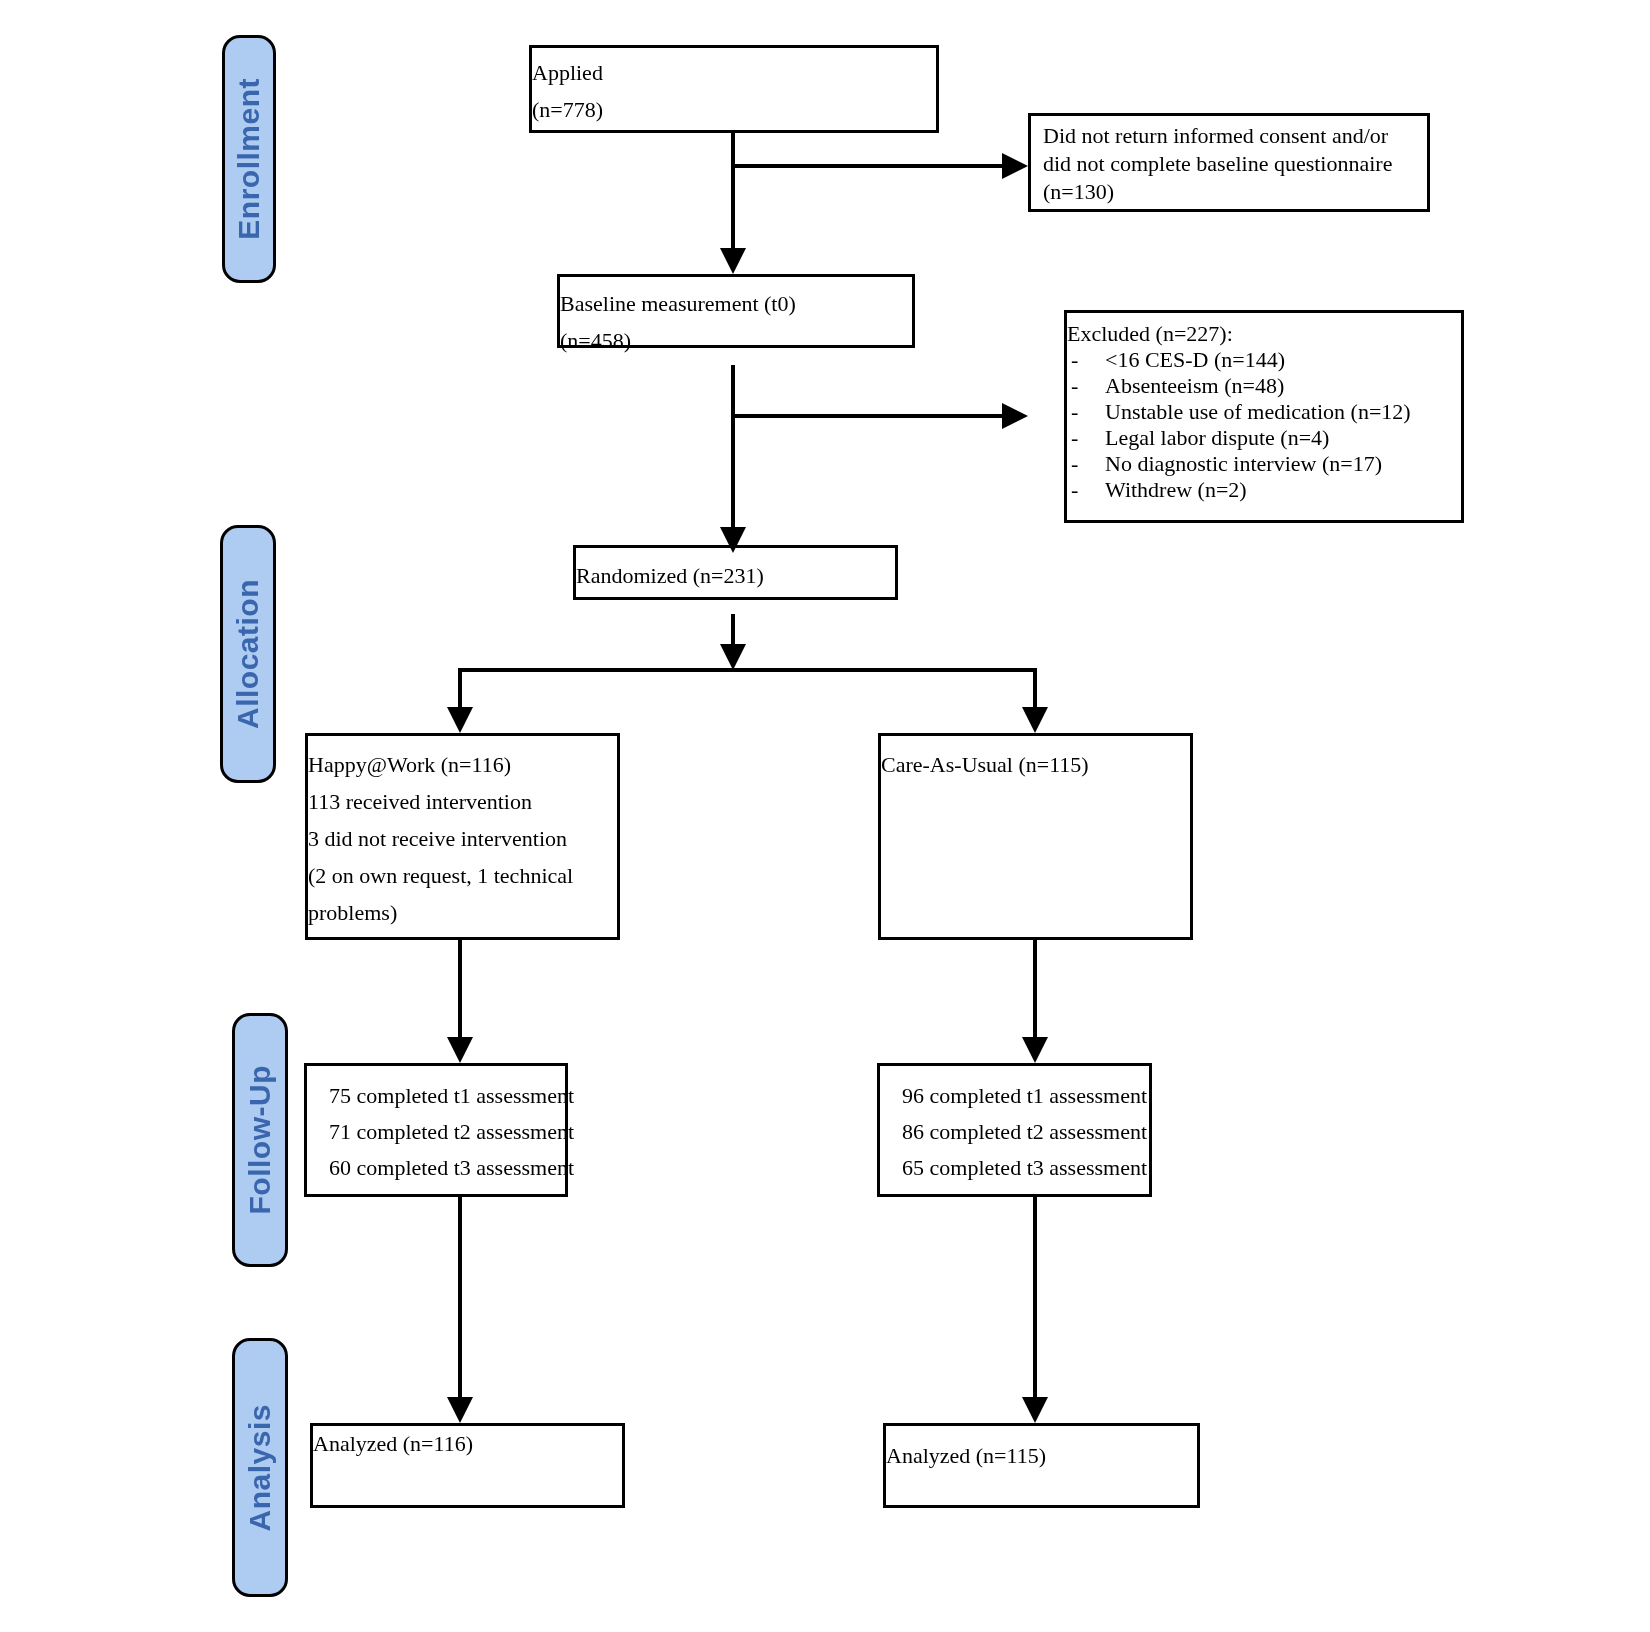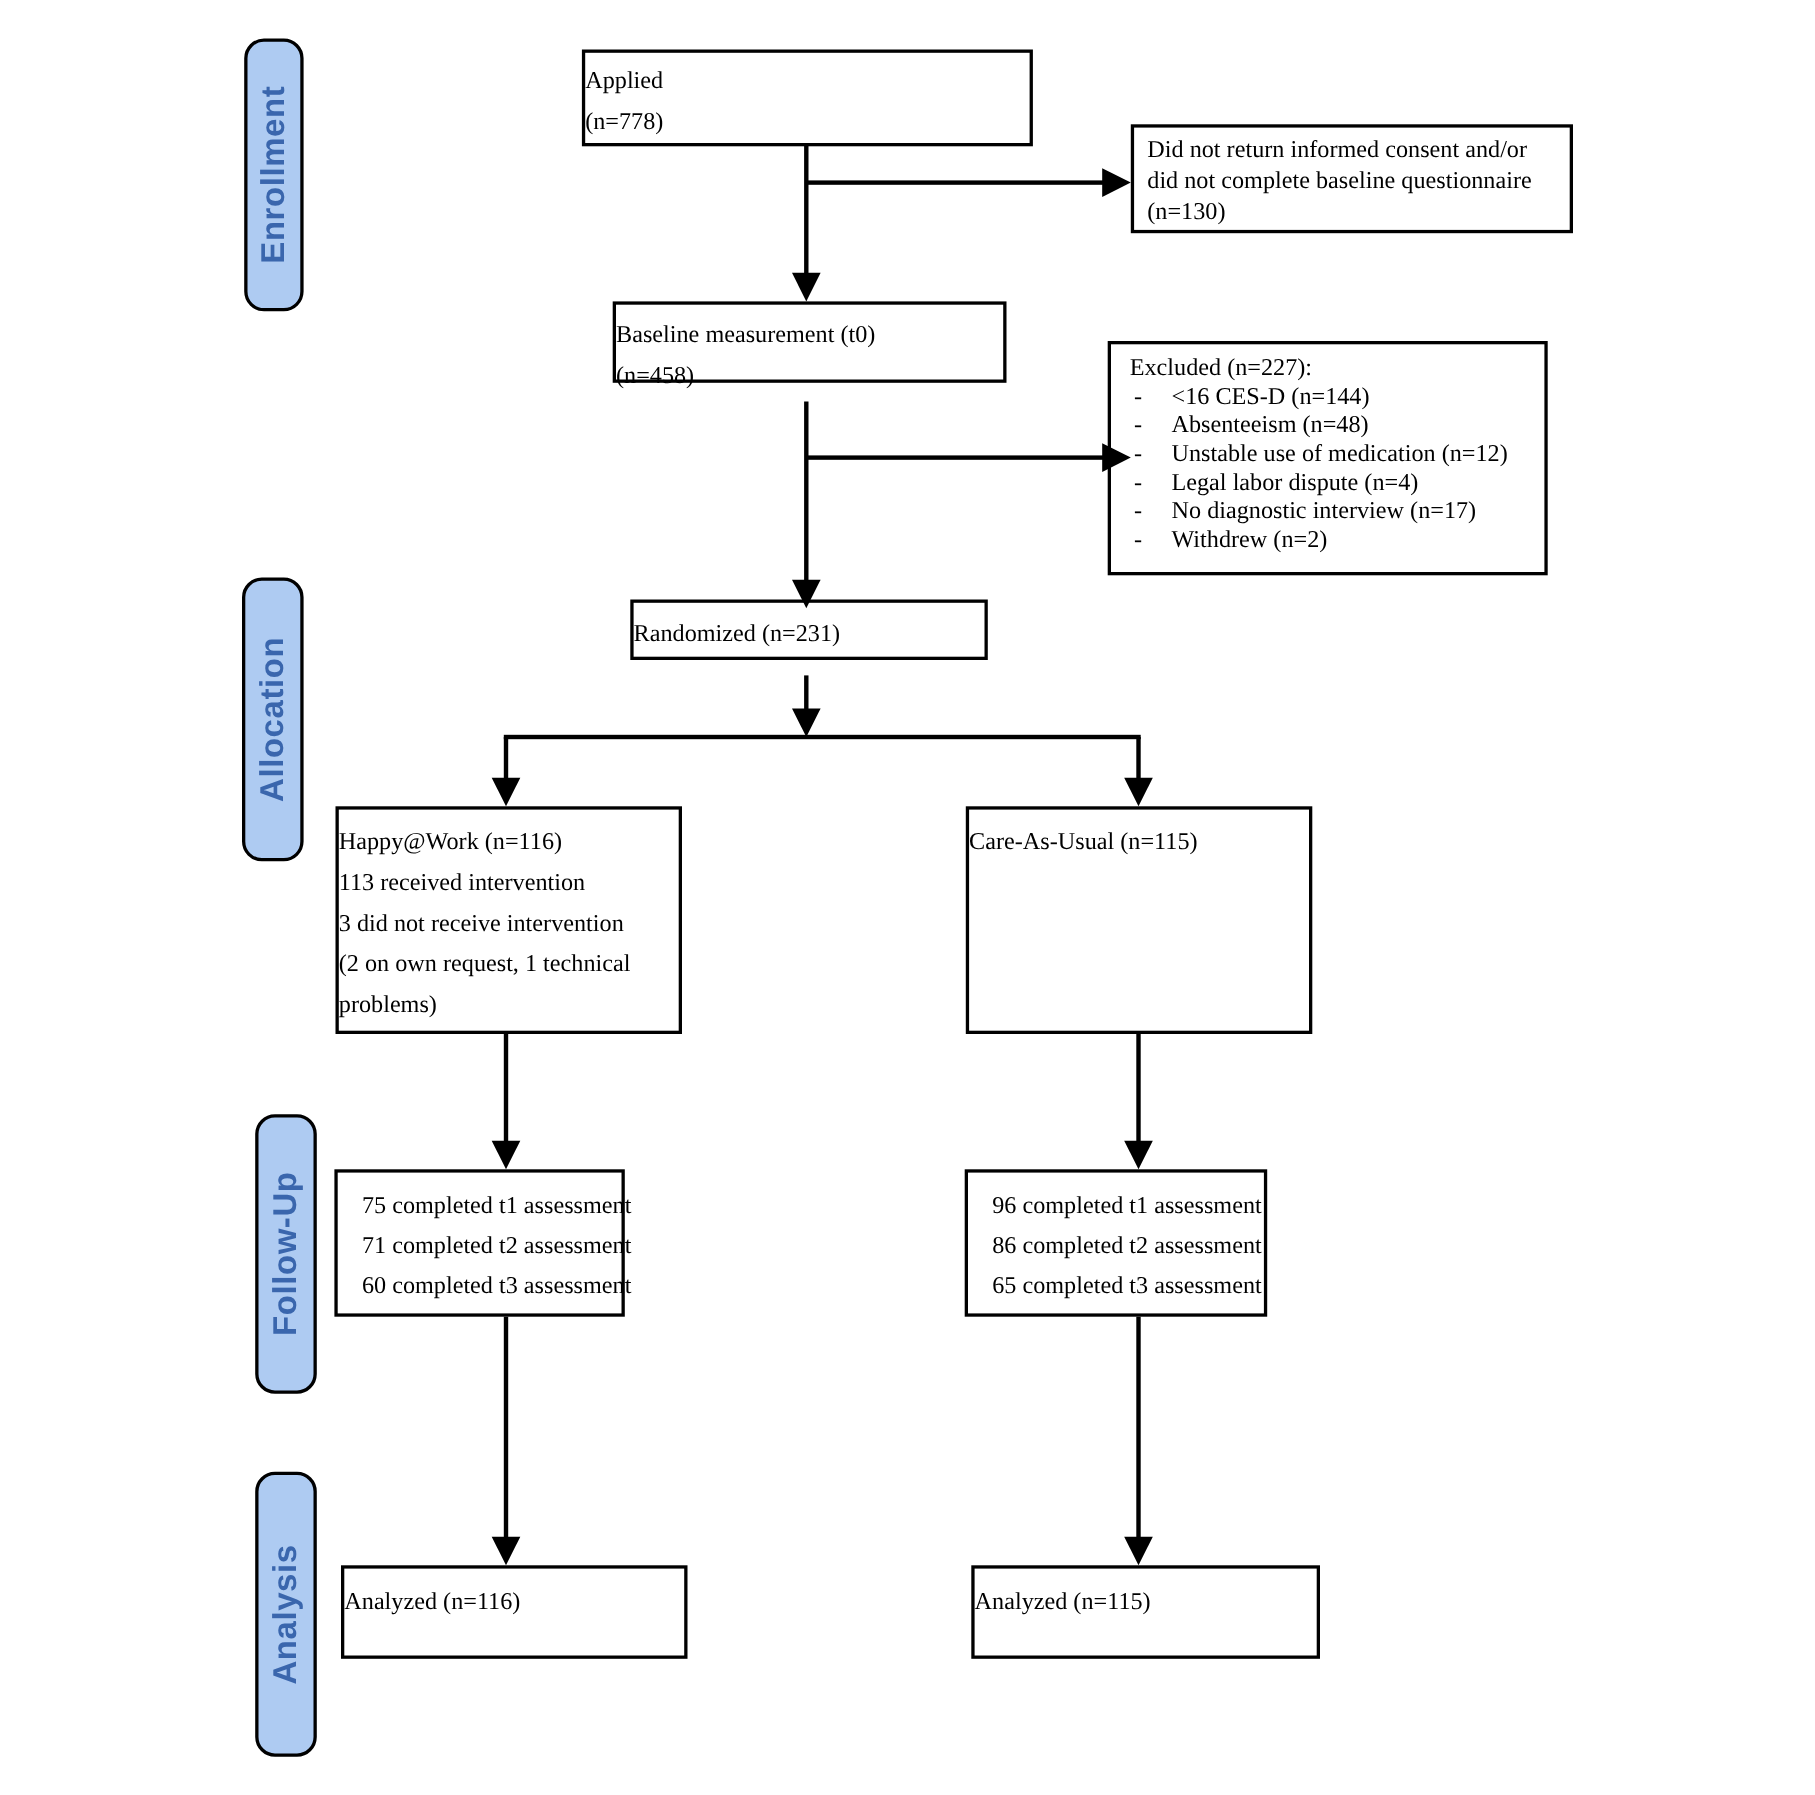--- a/index.html
+++ b/index.html
@@ -85,21 +85,21 @@
     <span class="bline">Did not return informed consent and/or</span>
     <span class="bline">did not complete baseline questionnaire</span>
     <span class="bline">(n=130)</span>
   </div>
 
   <div class="fbox center" style="left:557px;top:274px;width:358px;height:74px;padding-top:8px;line-height:37px">
     <span class="bline">Baseline measurement (t0)</span>
     <span class="bline">(n=458)</span>
   </div>
 
-  <div class="fbox" style="left:1007px;top:310px;width:400px;height:213px;padding:8px 6px 0 17px;line-height:26px">
+  <div class="fbox" style="left:1064px;top:310px;width:400px;height:213px;padding:8px 6px 0 0;line-height:26px">
     <span class="bline">Excluded (n=227):</span>
     <div class="ex-item">
       <span class="dash">-</span>
       <span>&lt;16 CES-D (n=144)</span>
     </div>
     <div class="ex-item">
       <span class="dash">-</span>
       <span>Absenteeism (n=48)</span>
     </div>
     <div class="ex-item">
@@ -141,21 +141,21 @@
     <span class="bline">71 completed t2 assessment</span>
     <span class="bline">60 completed t3 assessment</span>
   </div>
 
   <div class="fbox" style="left:877px;top:1063px;width:275px;height:134px;padding:12px 0 0 22px;line-height:36px">
     <span class="bline">96 completed t1 assessment</span>
     <span class="bline">86 completed t2 assessment</span>
     <span class="bline">65 completed t3 assessment</span>
   </div>
 
-  <div class="fbox center" style="left:310px;top:1423px;width:315px;height:85px;padding-top:12px;line-height:36px">
+  <div class="fbox center" style="left:310px;top:1423px;width:315px;height:85px;line-height:36px">
     <span class="bline">Analyzed (n=116)</span>
   </div>
   <div class="fbox center" style="left:883px;top:1423px;width:317px;height:85px;padding-top:12px;line-height:36px">
     <span class="bline">Analyzed (n=115)</span>
   </div>
 
   <div class="vline" style="left:731px;top:131px;width:4px;height:119px"></div>
   <div class="arr-down" style="left:720px;top:248px"></div>
 
   <div class="hline" style="left:733px;top:164px;width:271px;height:4px"></div>

